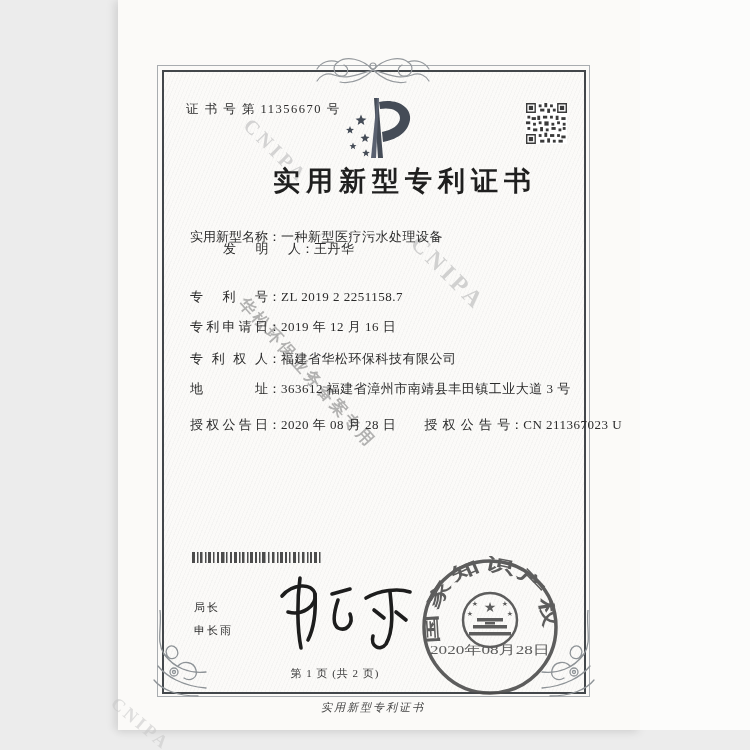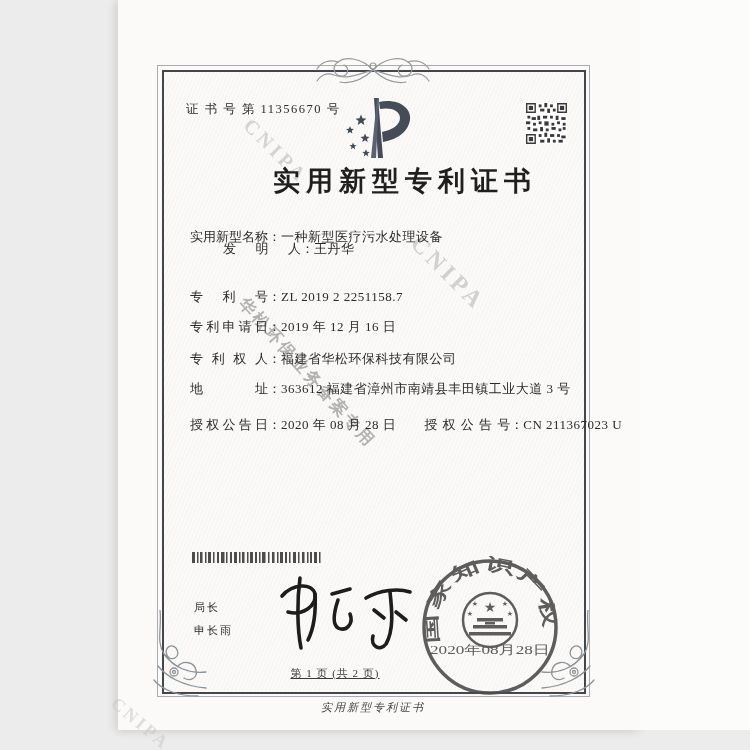--- a/index.html
+++ b/index.html
@@ -16,21 +16,21 @@
   #title{left:162px;top:163px;width:422px;text-align:center;font-size:27px;
          font-weight:bold;letter-spacing:6px;color:#1f1f1f;padding-left:32px;}
   .row{left:190px;width:392px;font-size:13px;line-height:18px;white-space:nowrap;}
   .flabel{display:inline-block;width:78px;text-align:justify;text-align-last:justify;}
   .flabel2{display:inline-block;width:86px;text-align:justify;text-align-last:justify;margin-left:28px;}
   .fvalue{letter-spacing:0.5px;}
   #body-text{left:186px;top:433px;width:394px;font-size:11.5px;line-height:15.6px;
              font-style:italic;color:#333;}
   #body-text p{margin:0;text-indent:2em;text-align:justify;}
   #signer{left:194px;top:596px;font-size:11px;letter-spacing:2px;line-height:23px;}
-  #page-ind{left:162px;top:666px;width:346px;text-align:center;font-size:11px;letter-spacing:1px;color:#3a3a3a;text-decoration:underline;}
+  #page-ind{left:162px;top:666px;width:346px;text-align:center;font-size:11px;letter-spacing:1px;color:#3a3a3a;}
   #cont-note{left:162px;top:700px;width:422px;text-align:center;font-size:11px;
              font-style:italic;letter-spacing:2px;color:#444;}
   .wm{color:#c7c7c7;font-weight:bold;pointer-events:none;}
   #wm-cnipa-1{left:255px;top:114px;font-size:20px;letter-spacing:4px;transform:rotate(45deg);transform-origin:left top;opacity:.75;}
   #wm-cnipa-2{left:424px;top:230px;font-size:24px;letter-spacing:4px;transform:rotate(45deg);transform-origin:left top;opacity:.8;}
   #wm-cnipa-3{left:120px;top:693px;font-size:18px;letter-spacing:3px;transform:rotate(40deg);transform-origin:left top;opacity:.55;}
   #wm-stamp{left:250px;top:293px;font-size:16.5px;letter-spacing:3px;color:rgba(105,105,105,0.5);
             transform:rotate(48deg);transform-origin:left top;font-weight:bold;white-space:nowrap;}
   svg{display:block;}
 </style>

